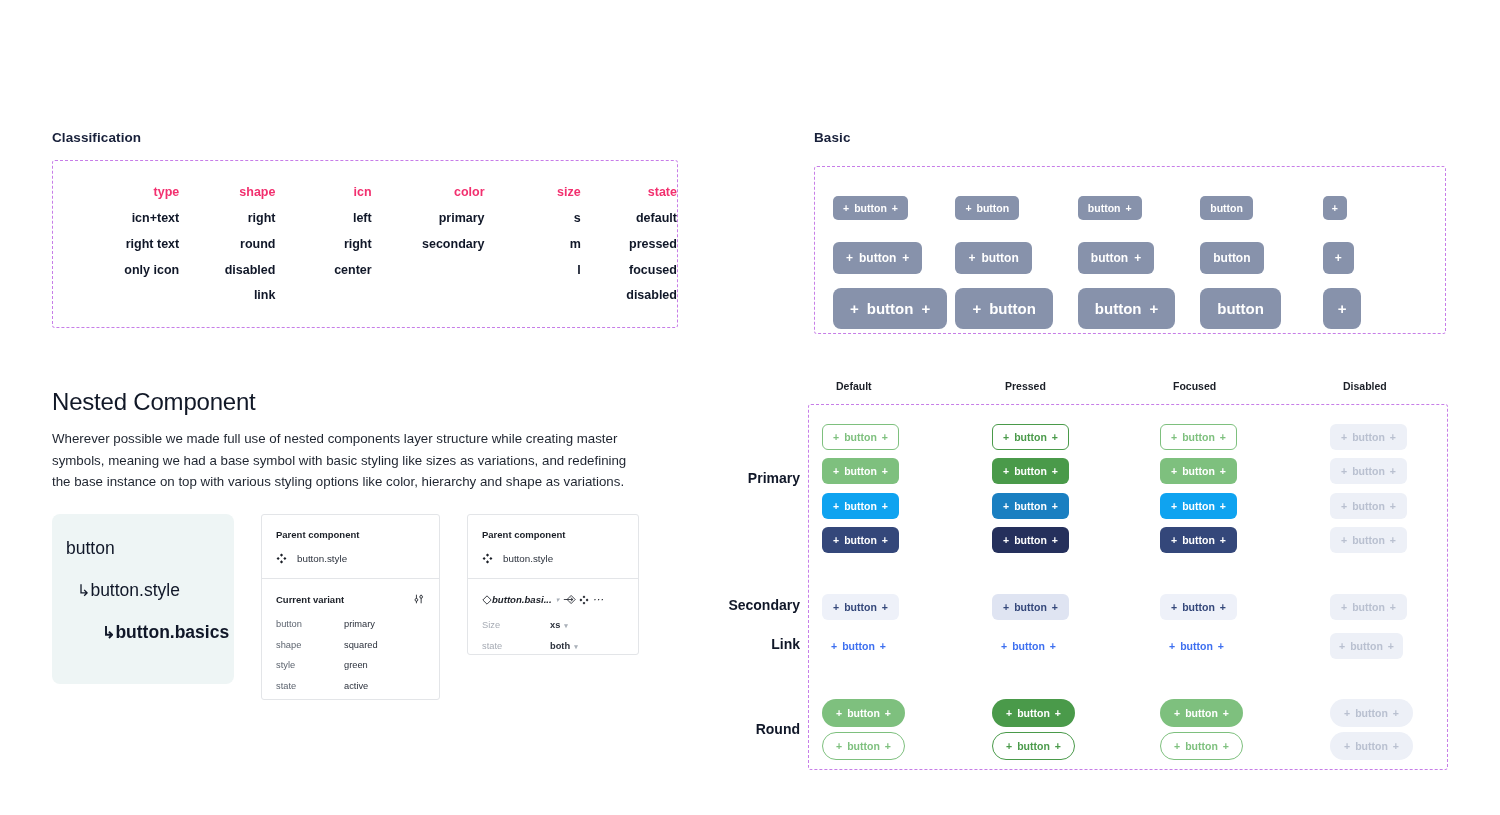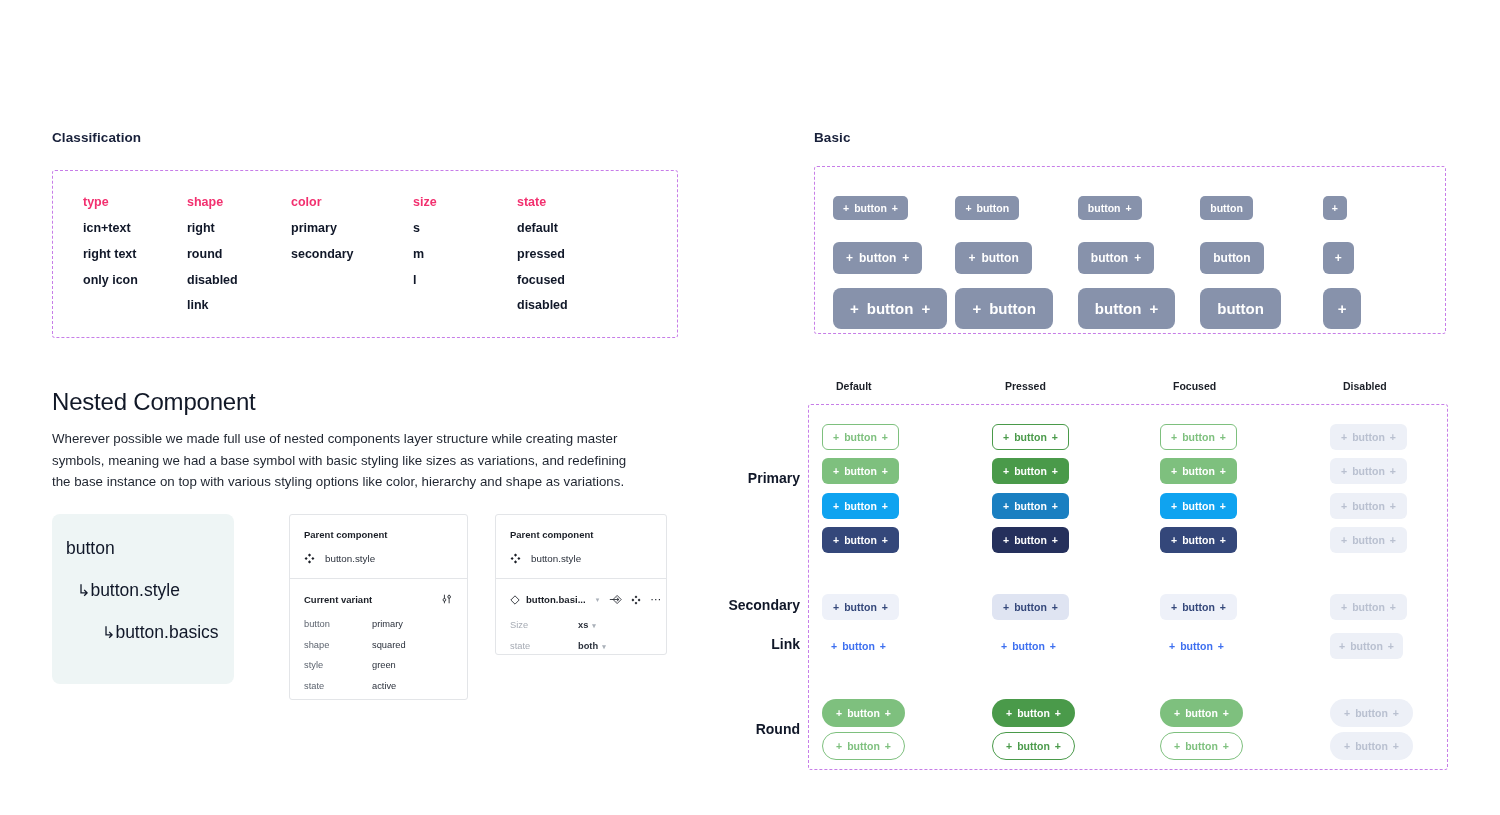--- a/index.html
+++ b/index.html
@@ -27,21 +27,21 @@
 
   
   .dashed {
     border: 1.5px dashed #c77de8;
     border-radius: 3px;
     position: absolute;
   }
 
   
   #classification-head { position: absolute; left: 52px; top: 130px; }
-  #classification-frame { left: 52px; top: 170px; width: 626px; height: 168px; }
+  #classification-frame { left: 52px; top: 160px; width: 626px; height: 168px; text-align: right; }
   .class-cols { display: flex; padding: 24px 0 0 30px; }
   .class-col { width: 104px; }
   .class-col.wide { width: 122px; }
   .class-col-head {
     font-size: 12.5px; font-weight: bold; color: #f2306f;
     margin-bottom: 13px;
   }
   .class-item {
     font-size: 12.5px; font-weight: bold; color: #101728;
     margin-bottom: 12px; line-height: 1.1;
@@ -85,27 +85,27 @@
   
   #hierarchy-box {
     position: absolute; left: 52px; top: 514px;
     width: 182px; height: 170px;
     background: #eef5f5; border-radius: 8px;
     padding: 24px 0 0 14px;
   }
   .hier-row { font-size: 17.5px; color: #101728; margin-bottom: 21px; white-space: nowrap; }
   .hier-row.l1 { padding-left: 0px; }
   .hier-row.l2 { padding-left: 11px; }
-  .hier-row.l3 { padding-left: 36px; }
+  .hier-row.l3 { padding-left: 36px; font-weight: bold; }
   .hier-arrow { font-size: 16px; }
 
   
   .panel {
     position: absolute; background: #ffffff;
-    border: 1px solid #e3e5e8; border-radius: 3px; margin-left: 28px;
+    border: 1px solid #e3e5e8; border-radius: 3px;
   }
   #panel-one { left: 261px; top: 514px; width: 179px; height: 186px; }
   #panel-two { left: 467px; top: 514px; width: 172px; height: 141px; }
   .panel-sec { padding: 14px 14px 0 14px; }
   .panel-sec.bordered { border-top: 1px solid #e3e5e8; }
   .panel-title {
     font-size: 9.5px; font-weight: bold; color: #1b1f27; margin-bottom: 13px;
   }
   .panel-parent-row {
     display: flex; align-items: center; gap: 10px; padding-bottom: 14px;
@@ -115,21 +115,21 @@
     display: flex; align-items: center; justify-content: space-between;
     margin-bottom: 14px;
   }
   .prop-row { display: flex; margin-bottom: 10.5px; }
   .prop-key { width: 68px; font-size: 9.3px; color: #5d646f; }
   .prop-val { font-size: 9.3px; color: #2b313c; }
   .prop-row.muted .prop-key { color: #a6abb4; }
   .prop-row.muted .prop-val { color: #2b313c; font-weight: bold; }
   .chev { font-size: 7px; color: #aab0b9; margin-left: 4px; }
 
-  .inst-row { display: flex; align-items: center; gap: 6px; margin-bottom: 14px; }
+  .inst-row { display: flex; align-items: center; margin-bottom: 14px; font-style: italic; }
   .inst-name { font-size: 9.6px; font-weight: bold; color: #1b1f27; }
   .ico { display: inline-flex; align-items: center; justify-content: center; }
 
   
   #matrix-headers { position: absolute; left: 808px; top: 380px; width: 640px; }
   .mh { position: absolute; font-size: 10.5px; font-weight: bold; color: #1b1f27; }
   #matrix-frame { left: 808px; top: 404px; width: 640px; height: 366px; }
   .mrow-label {
     position: absolute; font-size: 14px; font-weight: bold; color: #101728;
     text-align: right; width: 110px;
@@ -156,20 +156,26 @@
           <div class="class-item">icn+text</div>
           <div class="class-item">right text</div>
           <div class="class-item">only icon</div>
         </div>
         <div class="class-col">
           <div class="class-col-head">shape</div>
           <div class="class-item">right</div>
           <div class="class-item">round</div>
           <div class="class-item">disabled</div>
           <div class="class-item">link</div>
+        </div>
+        <div class="class-col">
+          <div class="class-col-head">icn</div>
+          <div class="class-item">left</div>
+          <div class="class-item">right</div>
+          <div class="class-item">center</div>
         </div>
         <div class="class-col wide">
           <div class="class-col-head">color</div>
           <div class="class-item">primary</div>
           <div class="class-item">secondary</div>
         </div>
         <div class="class-col">
           <div class="class-col-head">size</div>
           <div class="class-item">s</div>
           <div class="class-item">m</div>

